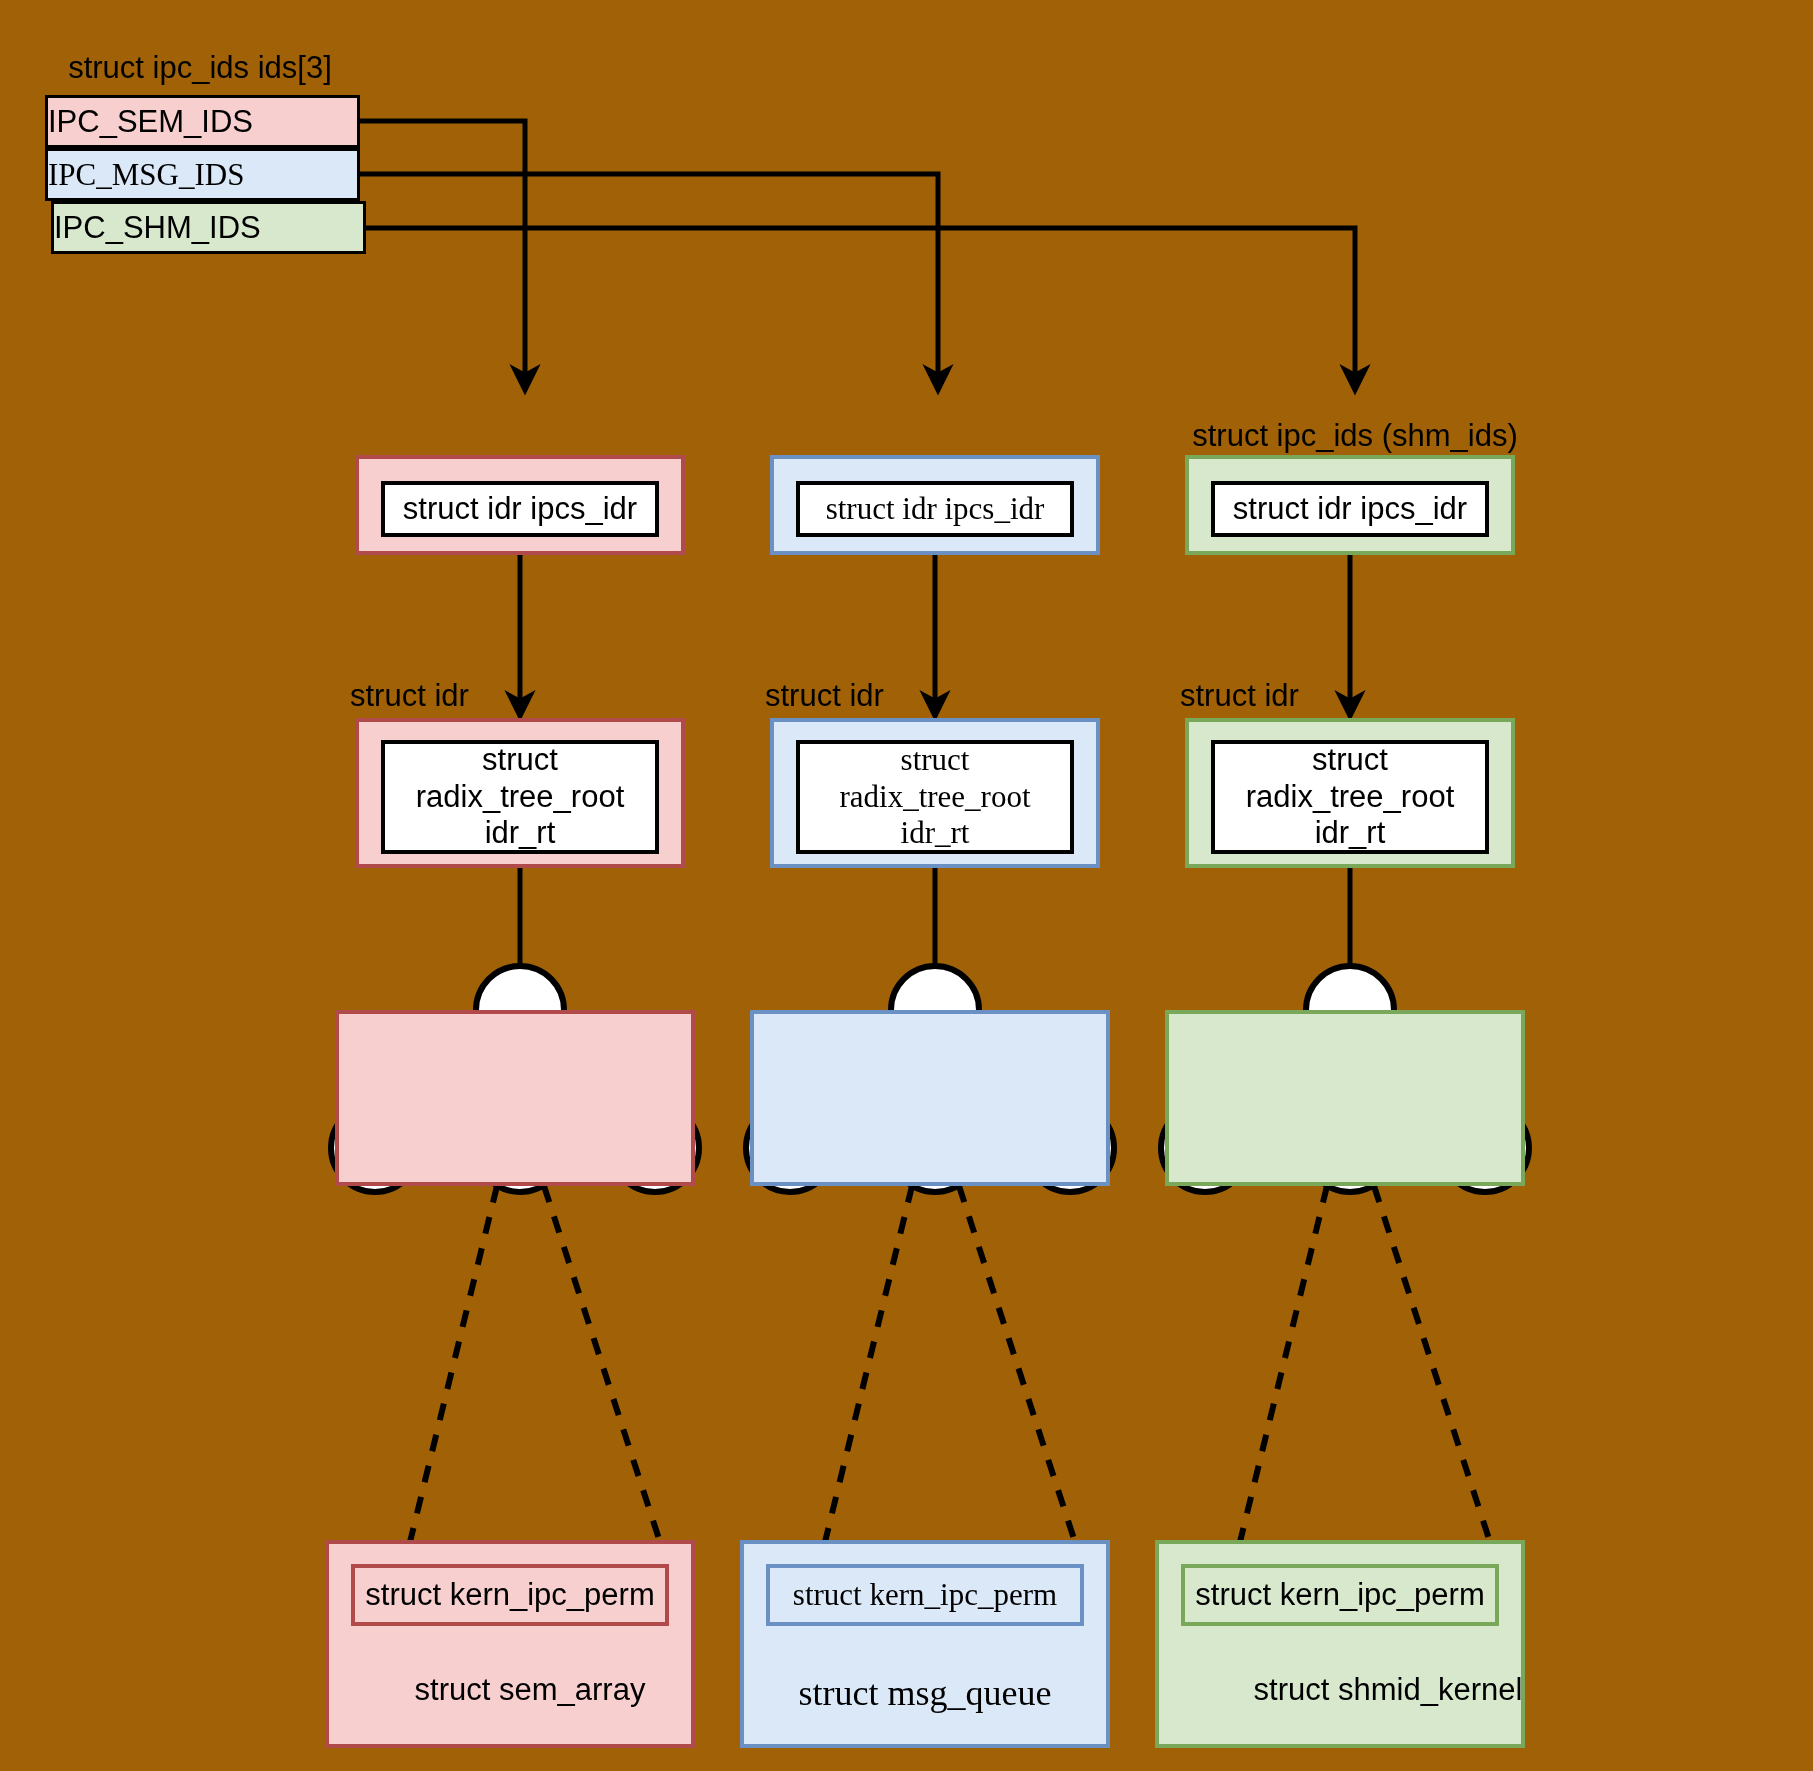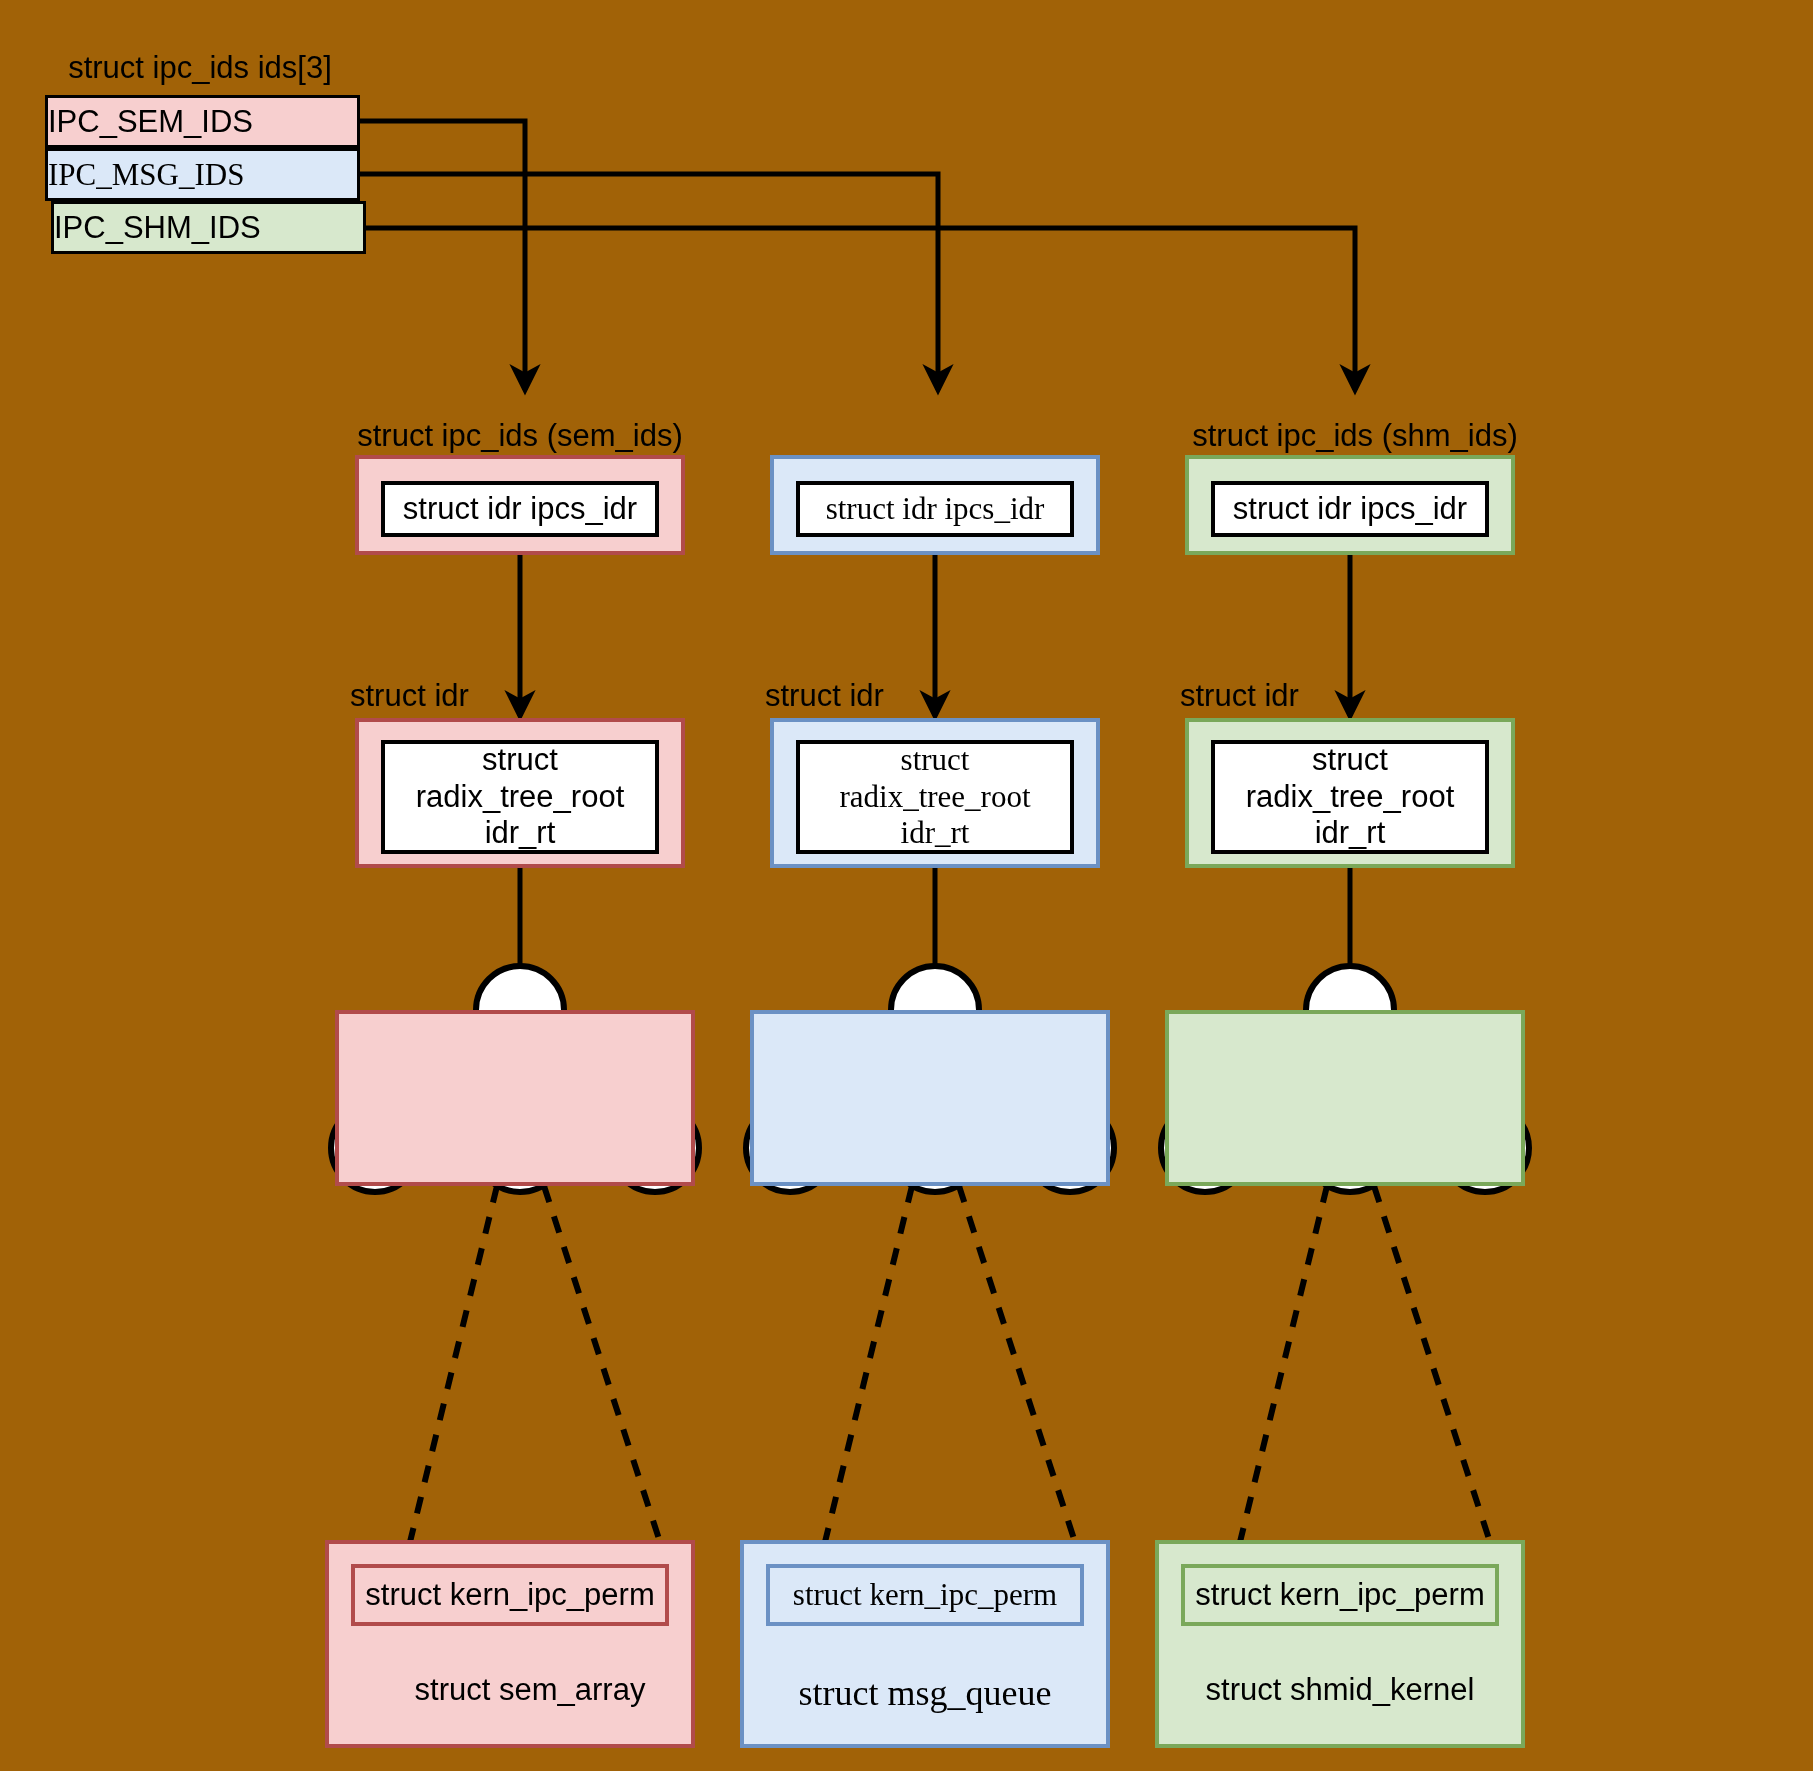--- a/index.html
+++ b/index.html
@@ -161,21 +161,20 @@
   <div class="stack-cell c-red" style="left:45px; top:95px; width:315px; height:53px;">
     <span>IPC_SEM_IDS</span>
   </div>
   <div class="stack-cell c-blue" style="left:45px; top:148px; width:315px; height:53px;">
     <span>IPC_MSG_IDS</span>
   </div>
   <div class="stack-cell c-green" style="left:45px; top:201px; width:315px; height:53px;margin-left:6px;">
     <span>IPC_SHM_IDS</span>
   </div>
 
-  <div class="cap" style="left:330px; top:418px; width:380px;">struct ipc_ids (sem_ids)</div>
   <div class="box c-red" style="left:355px; top:455px; width:330px; height:100px;">
     <div class="inner" style="left:22px; top:22px; width:calc(100% - 44px); height:56px;">
       <span>struct idr ipcs_idr</span>
     </div>
   </div>
 
   <div class="cap" style="left:350px; top:678px; width:210px; text-align:left;">struct idr</div>
   <div class="box c-red" style="left:355px; top:718px; width:330px; height:150px;">
     <div class="inner" style="left:22px; top:18px; width:calc(100% - 44px); height:114px; flex-direction:column;">
       <span>struct</span>
@@ -235,16 +234,16 @@
     </div>
   </div>
 
   <div class="box c-green" style="left:1165px; top:1010px; width:360px; height:176px;"></div>
 
   <div class="box c-green" style="left:1155px; top:1540px; width:370px; height:208px;">
     <div class="box b-green" style="left:22px; top:20px; width:calc(100% - 44px); height:62px; background:transparent;
                 display:flex; align-items:center; justify-content:center;">
       <span style="font-size:31px;">struct kern_ipc_perm</span>
     </div>
-    <div style="position:absolute; left:0; top:128px; width:100%; text-align:center; font-size:31px;">struct shmid_kernel</div>
+    <div style="position:absolute; left:0; top:128px; width:100%; text-align:center; font-size:31px;padding-left:48px;">struct shmid_kernel</div>
   </div>
 
 </div>
 
 </body></html>

